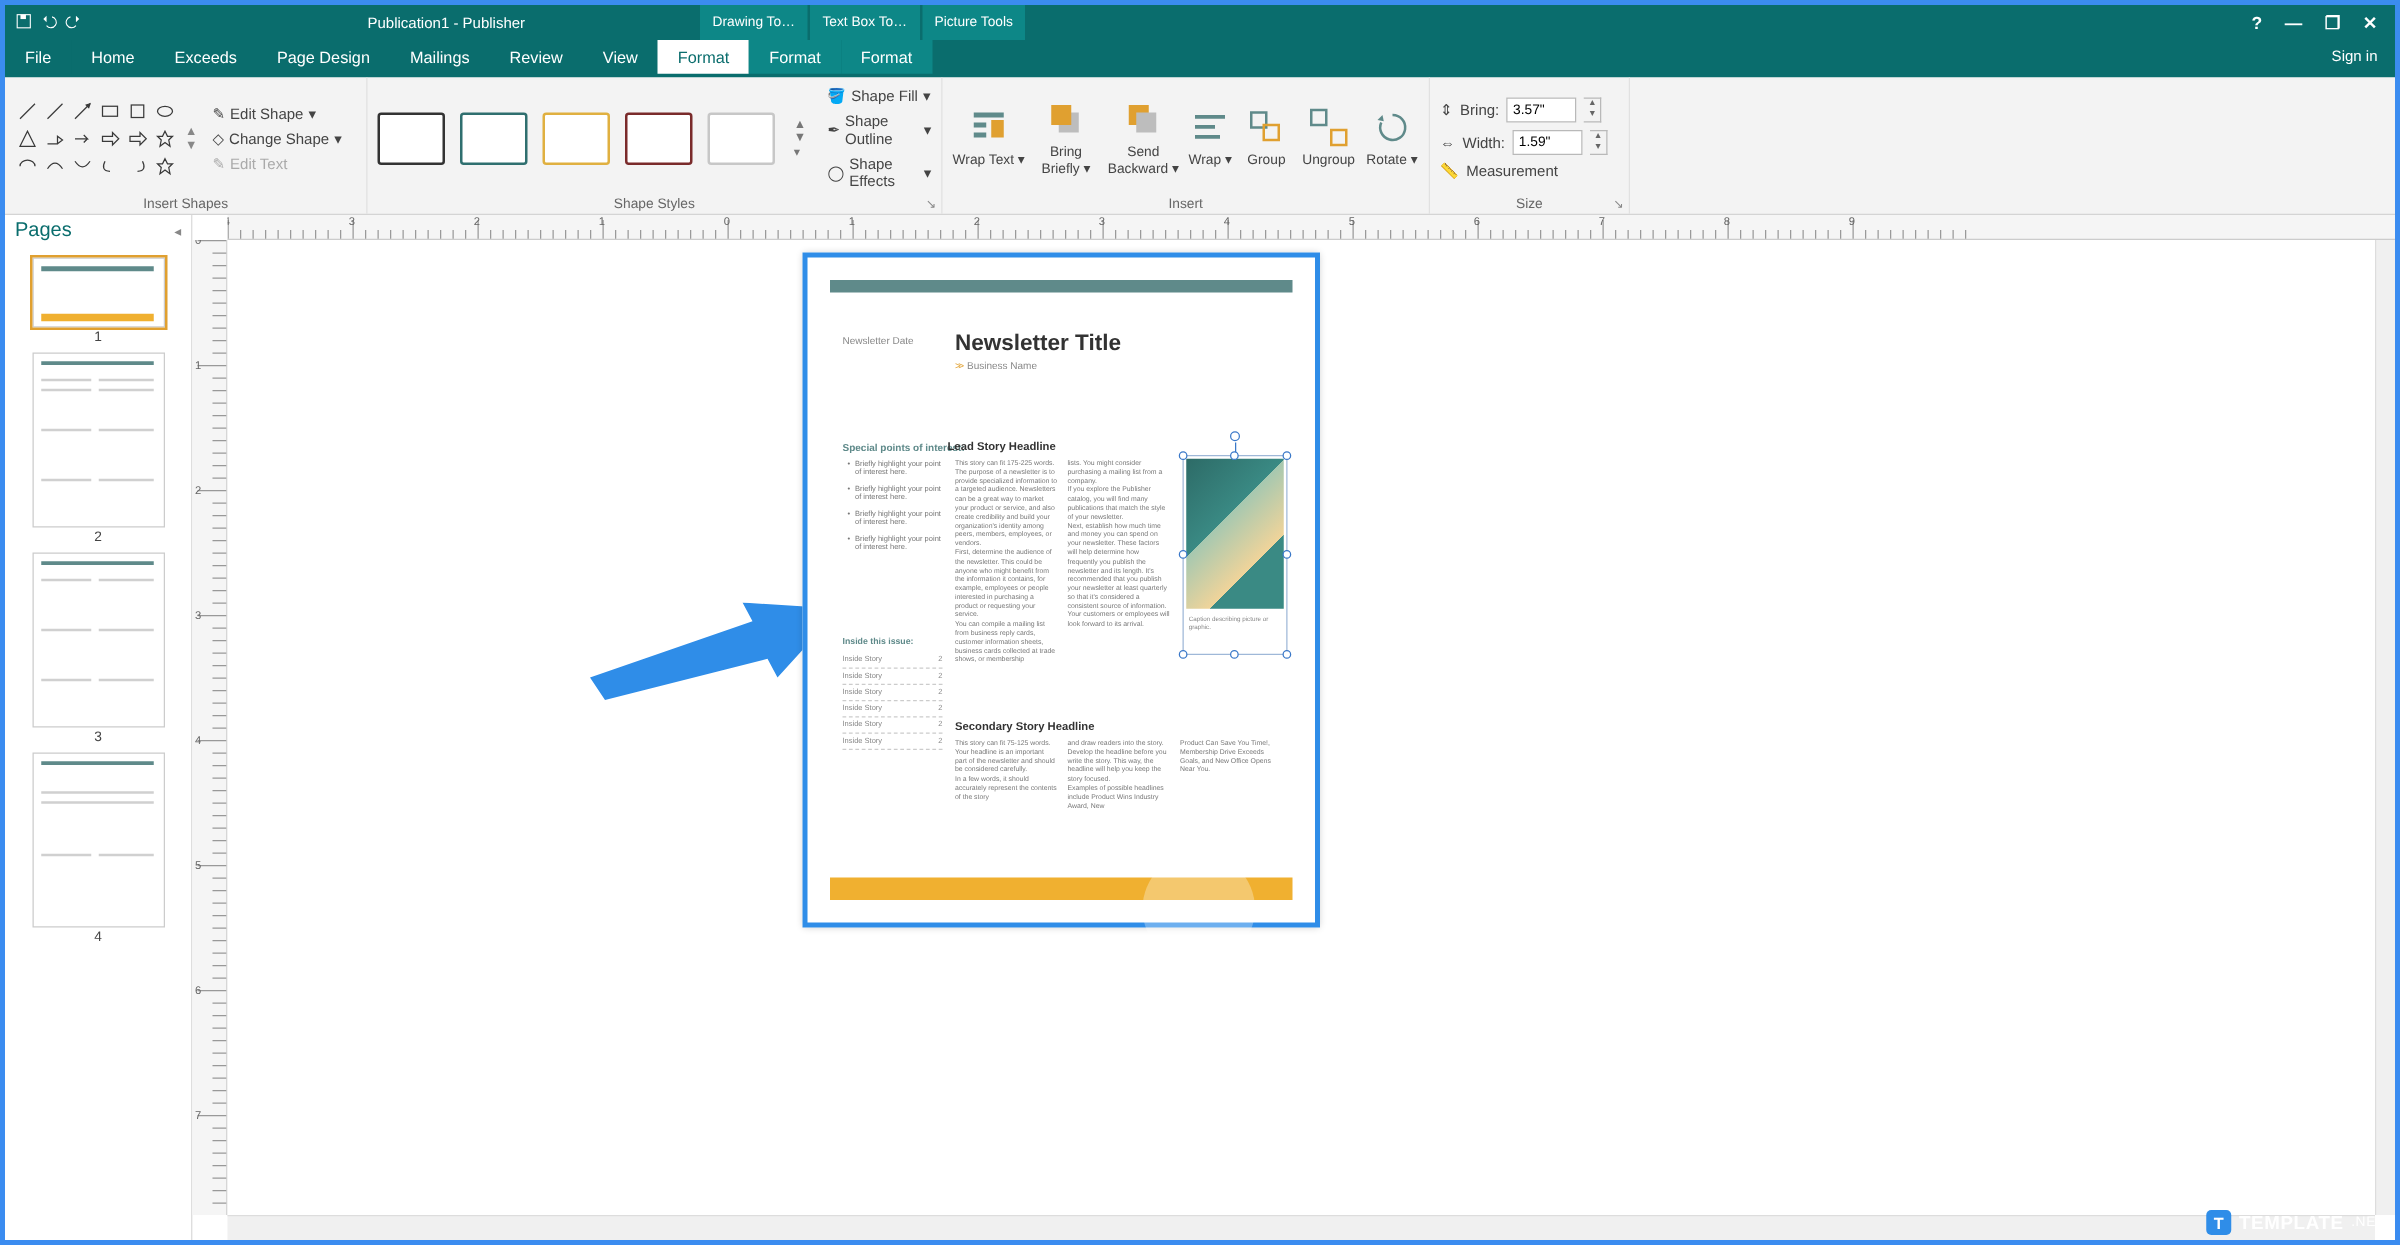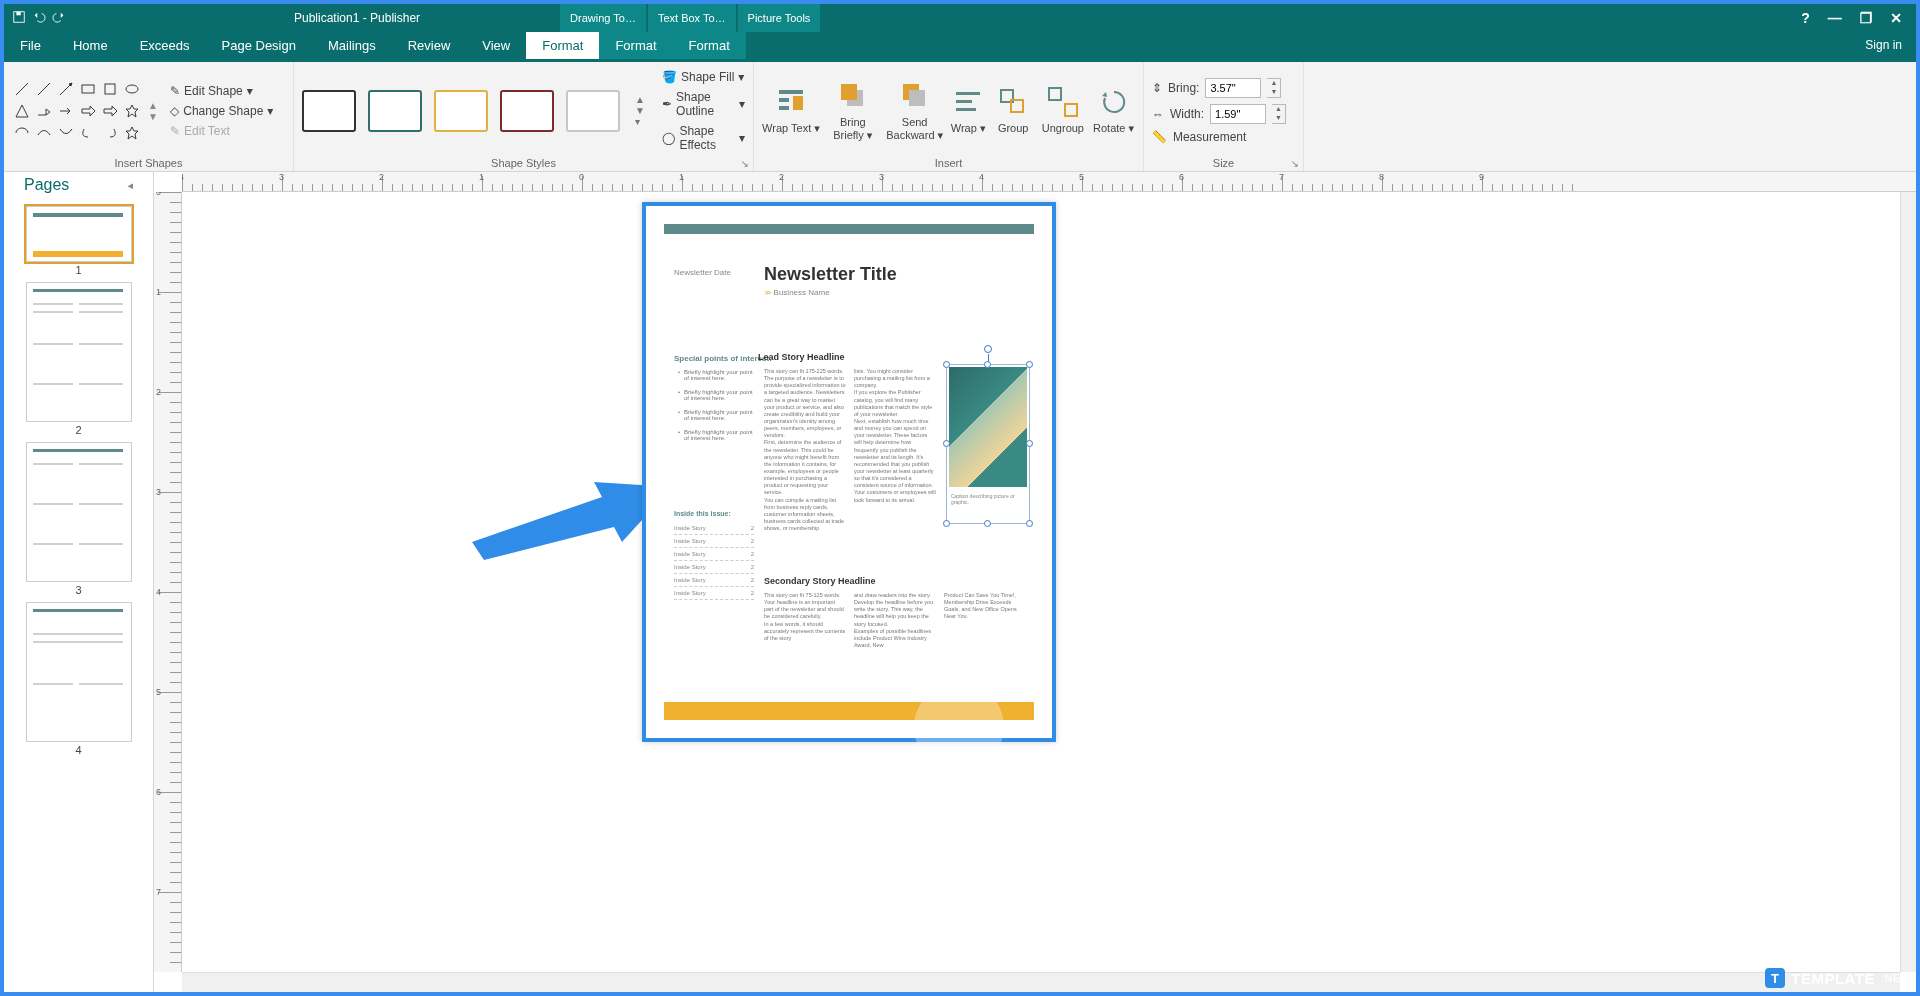--- a/index.html
+++ b/index.html
@@ -51,21 +51,21 @@
 .big-btn .lbl { line-height: 1.1; }
 
 .size-rows { display: flex; flex-direction: column; gap: 6px; font-size: 12px; color: #444; }
 .size-rows .row { display: flex; align-items: center; gap: 6px; }
 .size-rows input { width: 56px; height: 20px; font-size: 11px; border: 1px solid #b9b9b9; padding: 0 4px; }
 .size-rows .spin { width: 14px; height: 20px; border: 1px solid #b9b9b9; border-left: none; display: flex; flex-direction: column; }
 .size-rows .spin div { flex: 1; font-size: 7px; text-align: center; line-height: 8px; color: #666; }
 
 .workspace { flex: 1; display: flex; background: #e8e8e8; position: relative; }
 .pages-panel { width: 150px; background: #fff; border-right: 1px solid #d4d4d4; display: flex; flex-direction: column; }
-.pages-panel .hdr { color: #0a6d6d; font-size: 16px; padding: 4px 20px; display: flex; align-items: center; justify-content: space-between; }
+.pages-panel .hdr { color: #0a6d6d; font-size: 16px; padding: 4px 8px; display: flex; align-items: center; justify-content: space-between; }
 .pages-panel .thumbs { flex: 1; overflow: hidden; padding: 4px 0; }
 .pages-panel .thumb { margin: 4px auto 2px; width: 106px; height: 140px; border: 1px solid #ccc; background: #fff; position: relative; }
 .pages-panel .thumb.sel { outline: 2px solid #e0a030; }
 .pages-panel .pnum { text-align: center; font-size: 11px; color: #444; margin-bottom: 6px; }
 .thumb .tline { position: absolute; background: #d0d0d0; height: 2px; }
 
 .canvas-wrap { flex: 1; position: relative; background: #fff; }
 .ruler-h { position: absolute; left: 28px; right: 0; top: 0; height: 20px; background: #f5f5f5; border-bottom: 1px solid #ccc; font-size: 9px; color: #666; overflow: hidden; }
 .ruler-v { position: absolute; left: 0; top: 20px; bottom: 20px; width: 28px; background: #f5f5f5; border-right: 1px solid #ccc; font-size: 9px; color: #666; overflow: hidden; }
 .ruler-h .tick, .ruler-v .tick { position: absolute; background: #999; }

